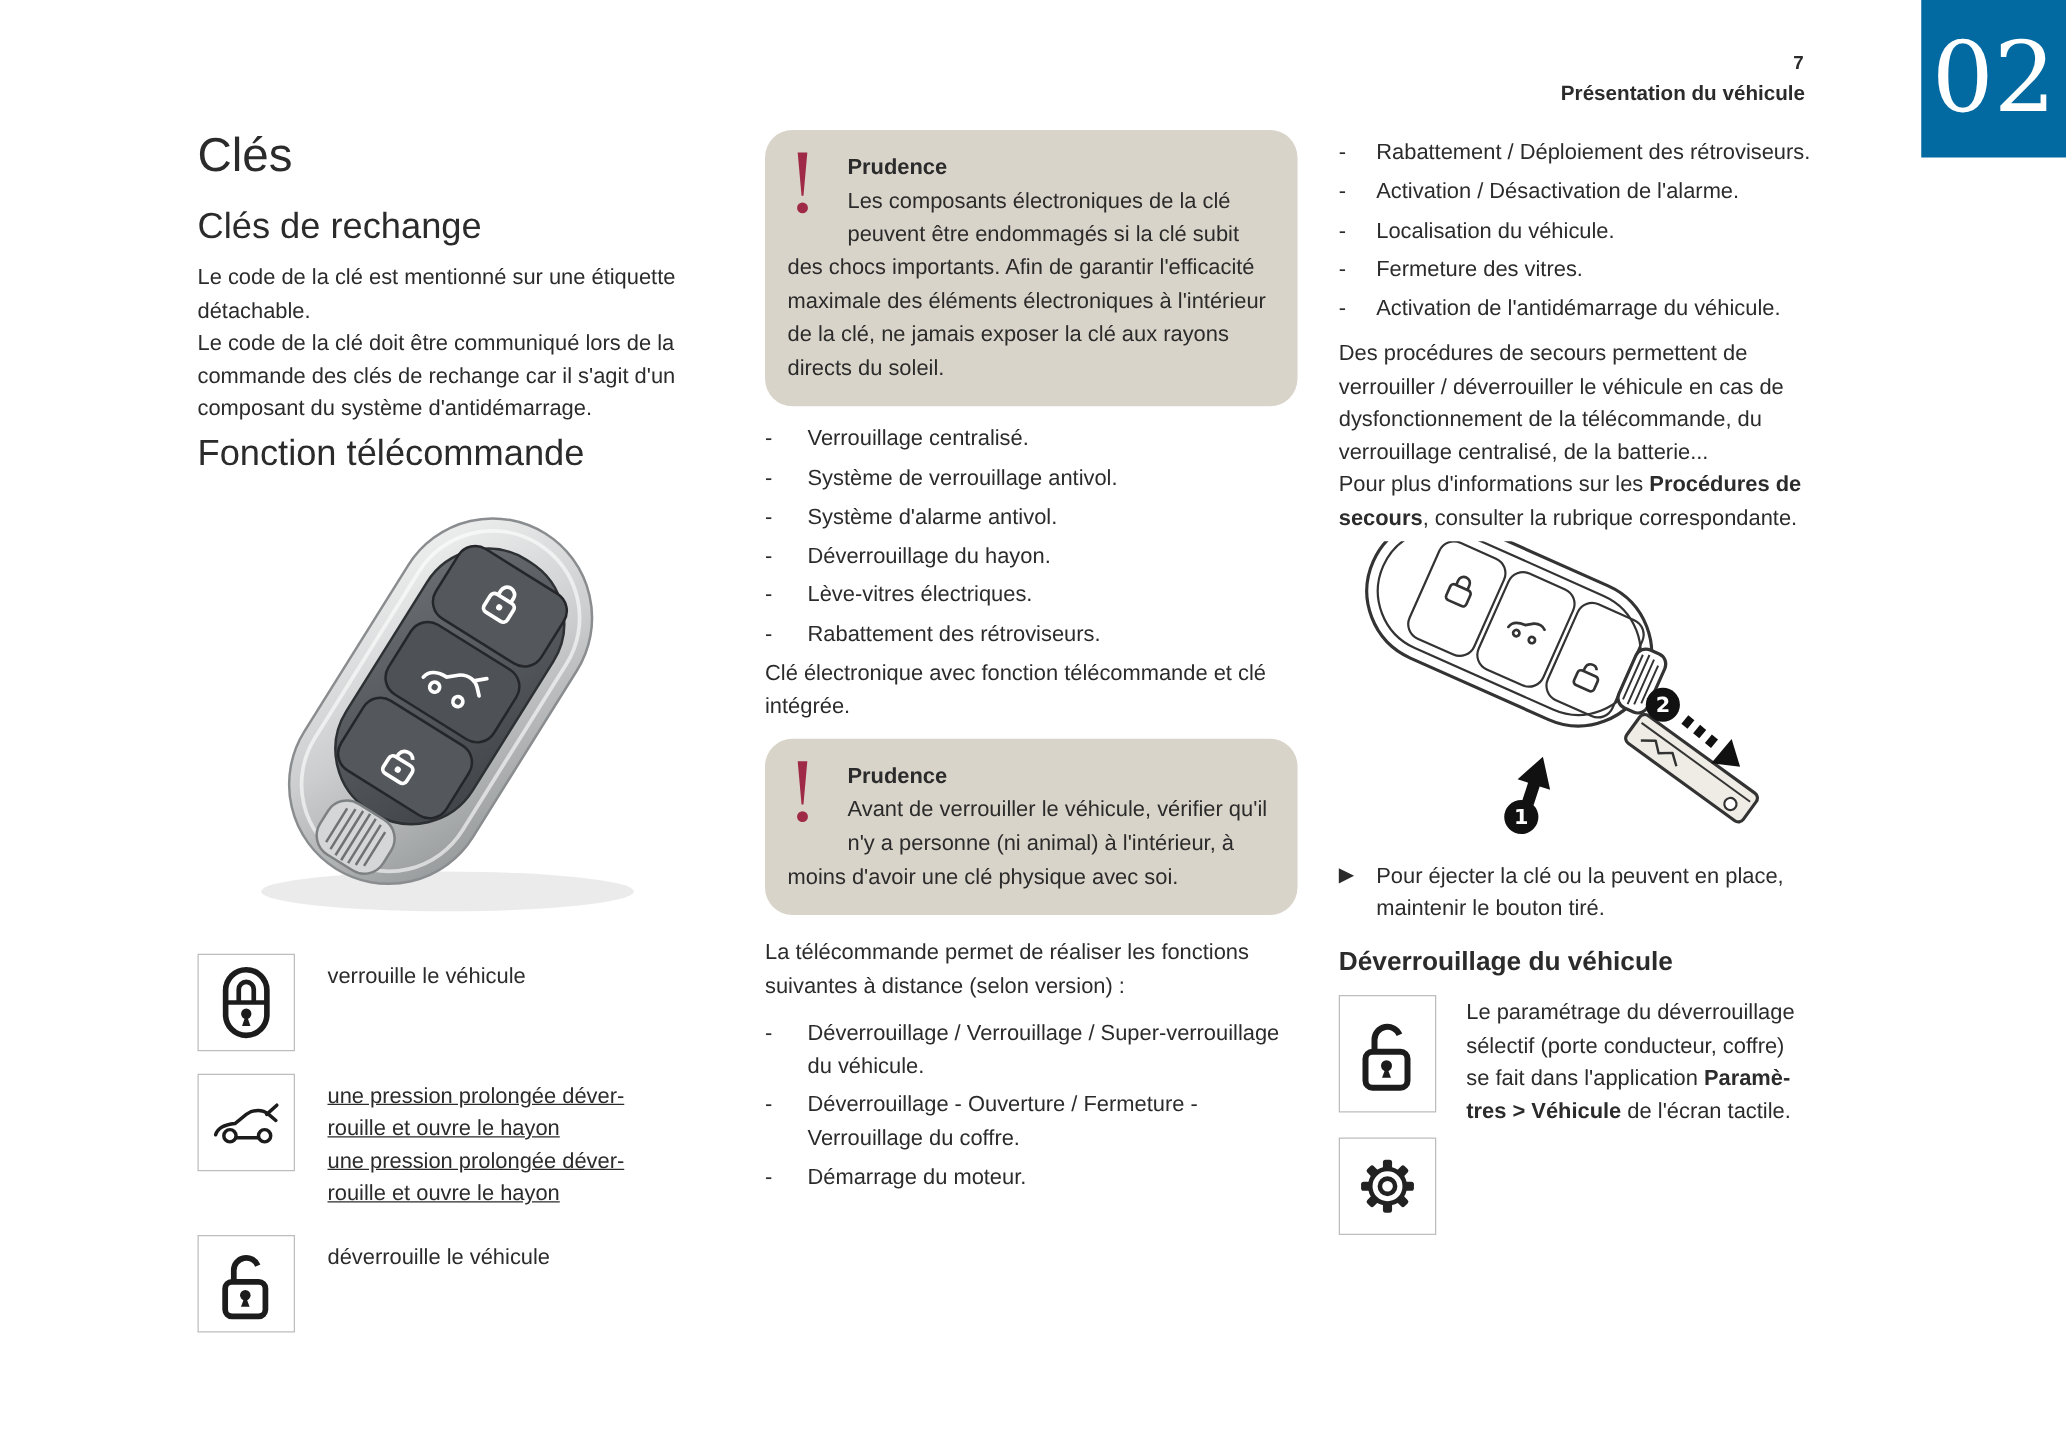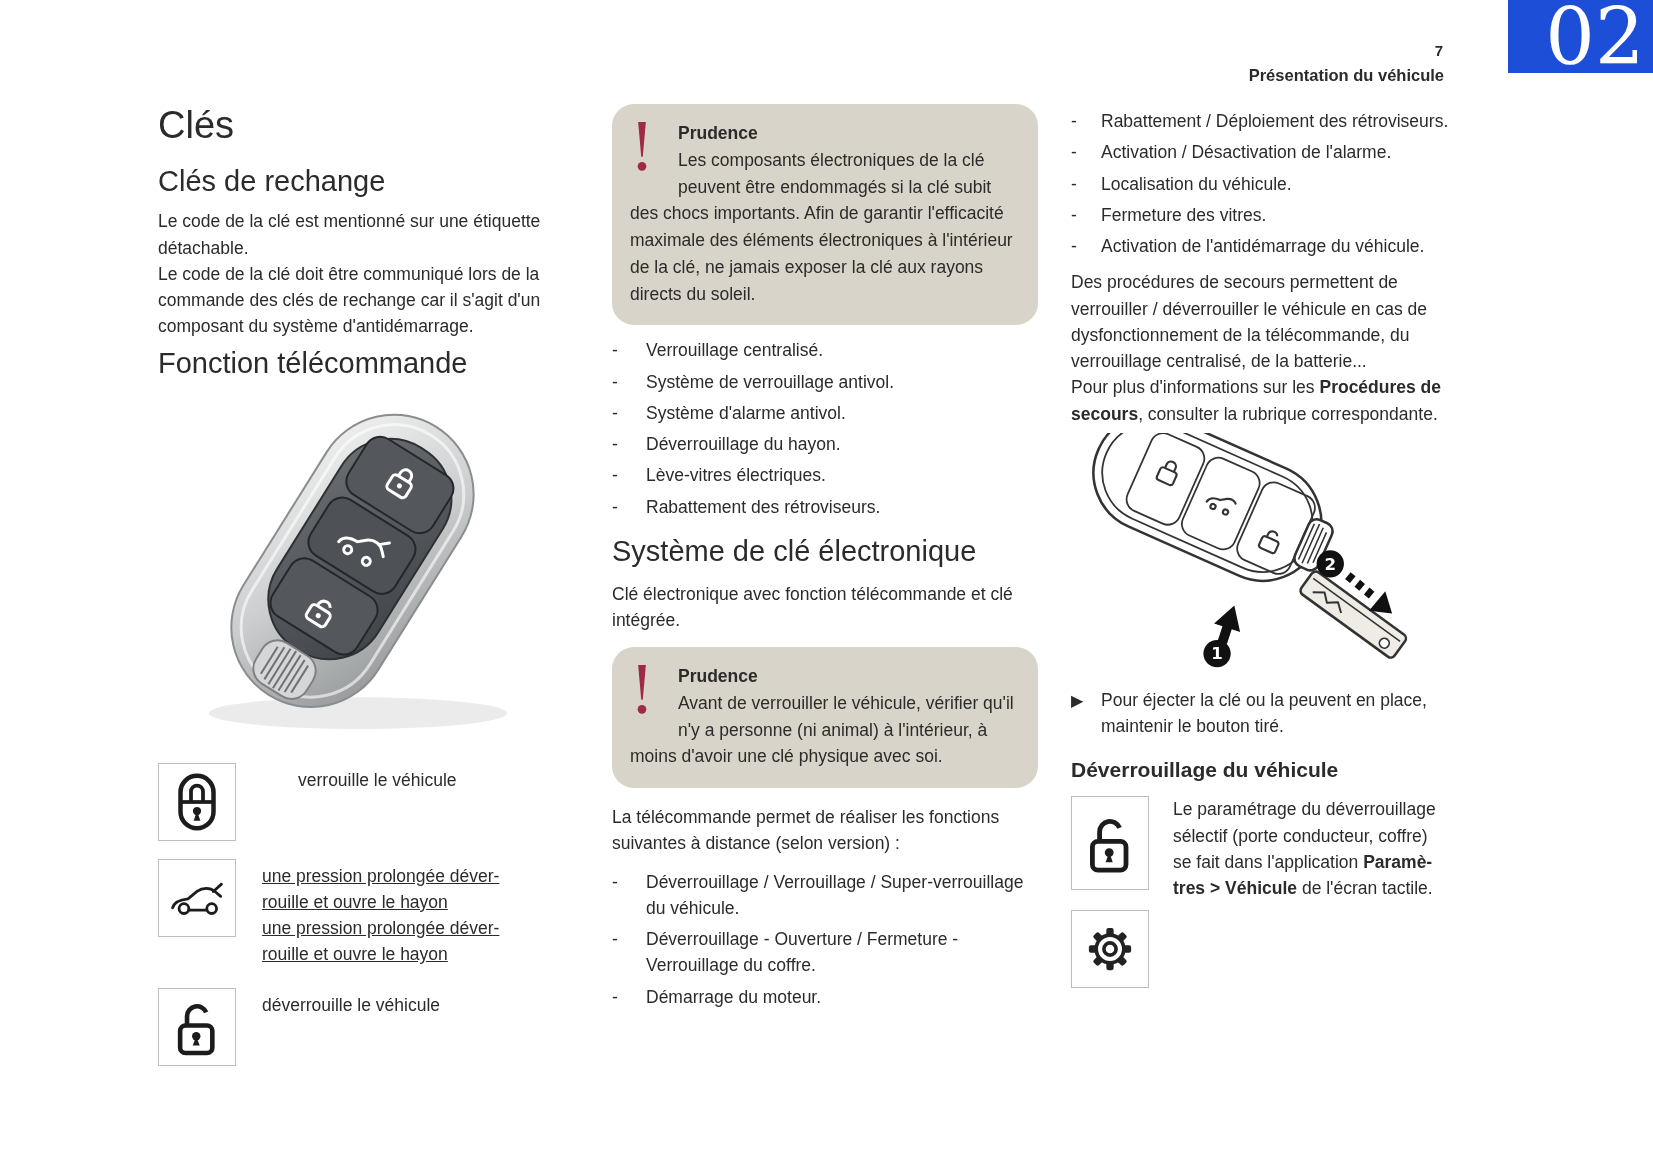--- a/index.html
+++ b/index.html
@@ -1,22 +1,22 @@
 <!DOCTYPE html>
 <html><head>
 <meta charset="utf-8">
 <style>
   html,body{margin:0;padding:0;}
   body{width:1653px;height:1165px;background:#ffffff;}
   .page{position:relative;width:1653px;height:1165px;background:#fff;overflow:hidden;
         font-family:"Liberation Sans",sans-serif;color:#2b2b2b;}
   
-  .chapter-badge{position:absolute;top:0;right:0;width:116px;height:73px;background:#1d4ed8;
+  .chapter-badge{position:absolute;top:0;right:0;width:116px;height:126px;background:#0369a1;
         color:#fff;font-family:"DejaVu Serif",serif;font-size:78px;font-weight:400;
-        display:flex;align-items:center;justify-content:center;line-height:1;padding-left:29px;}
+        display:flex;align-items:center;justify-content:center;line-height:1;}
   .page-num{position:absolute;top:42px;right:210px;font-size:15px;font-weight:bold;}
   .section-title{position:absolute;top:66px;right:209px;font-size:16.5px;font-weight:bold;}
   
   .col{position:absolute;top:104px;}
   .col-left{left:158px;width:392px;}
   .col-mid{left:612px;width:426px;}
   .col-right{left:1071px;width:382px;}
   h1{font-size:38px;font-weight:normal;margin:0;line-height:1.15;}
   .h2{font-size:29px;font-weight:normal;margin:20px 0 10px;line-height:1.2;}
   .h3{font-size:21px;font-weight:bold;margin:18px 0 14px;line-height:1.2;}
@@ -104,21 +104,21 @@
             <circle cx="0" cy="14" r="2.5" fill="#fff" stroke="none"></circle>
           </g>
           <g transform="translate(0,130)">
             <rect x="-30" y="-24" width="60" height="48" rx="18" fill="#d4d6d7" stroke="#7e8183" stroke-width="2"></rect>
             <path d="M-18,-16 v32 M-12,-19 v38 M-6,-21 v42 M0,-22 v44 M6,-21 v42 M12,-19 v38 M18,-16 v32" stroke="#6f7274" stroke-width="2" fill="none"></path>
           </g>
         </g>
       </svg>
     </div>
 
-    <div class="legend-row" style="margin-top:22px;gap:36px;">
+    <div class="legend-row" style="margin-top:22px;">
       <div class="icon-box">
         <svg viewBox="0 0 56 78" width="42" height="60">
           <rect x="6" y="4" width="44" height="70" rx="22" fill="none" stroke="#1c1c1c" stroke-width="6"></rect>
           <line x1="7" y1="39" x2="49" y2="39" stroke="#1c1c1c" stroke-width="5"></line>
           <path d="M20,39 V25 a8,8 0 0 1 16,0 V39" fill="none" stroke="#1c1c1c" stroke-width="5"></path>
           <circle cx="28" cy="51" r="5.5" fill="#1c1c1c"></circle>
           <path d="M28,51 l-4.5,13 h9 z" fill="#1c1c1c"></path>
         </svg>
       </div>
       <div class="legend-label">verrouille le véhicule</div>
@@ -187,21 +187,20 @@
       <li>
           <span class="dash">-</span>
           <span>Lève-vitres électriques.</span>
         </li>
       <li>
           <span class="dash">-</span>
           <span>Rabattement des rétroviseurs.</span>
         </li>
     </ul>
 
-    <div class="h2" style="margin-top:14px;margin-bottom:12px;">Système de clé électronique</div>
     <p>Clé électronique avec fonction télécommande et clé intégrée.</p>
 
     <aside class="warnbox mt14">
       <span class="warn-icon">
         <svg viewBox="0 0 24 58" width="24" height="56">
           <path d="M8,2 h8 l-3.2,36 h-1.6 z" fill="#9e2a47"></path>
           <circle cx="12" cy="48" r="4.5" fill="#9e2a47"></circle>
         </svg>
       </span>
       <div class="warn-title">Prudence</div>

